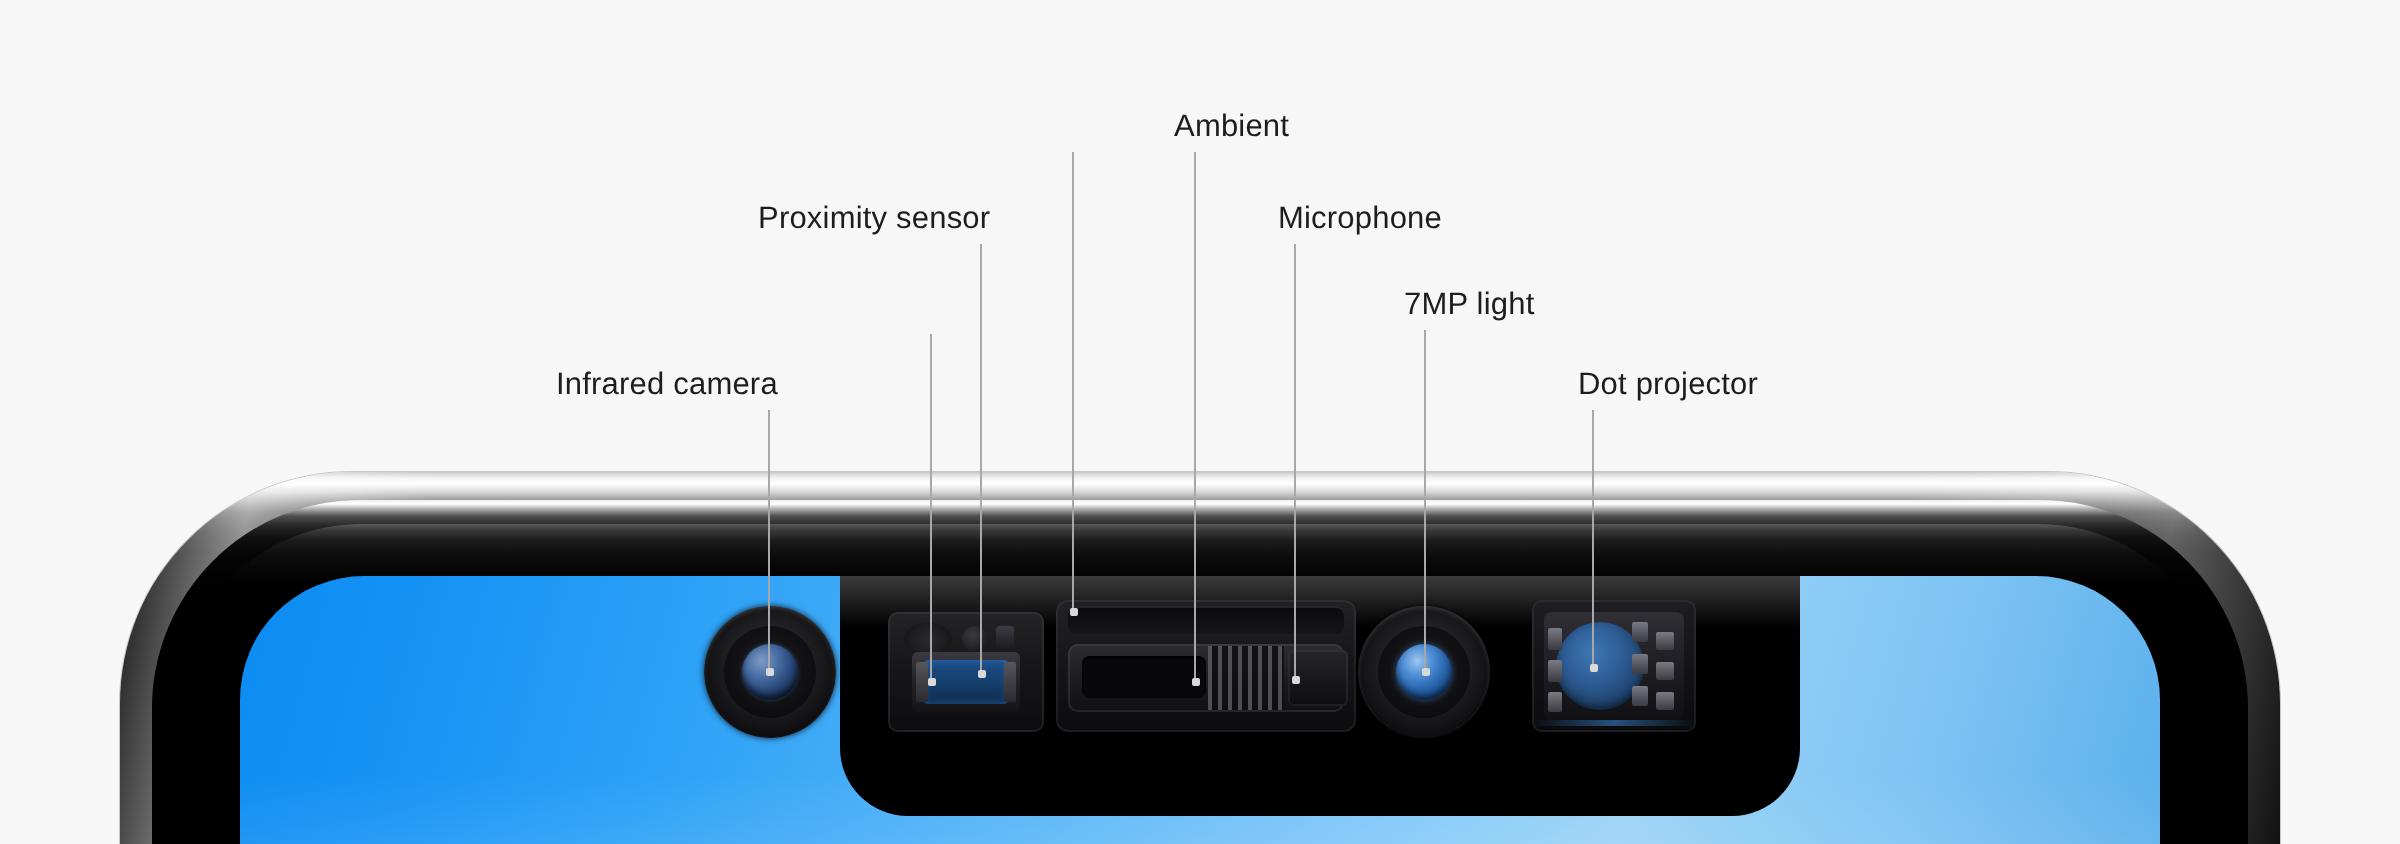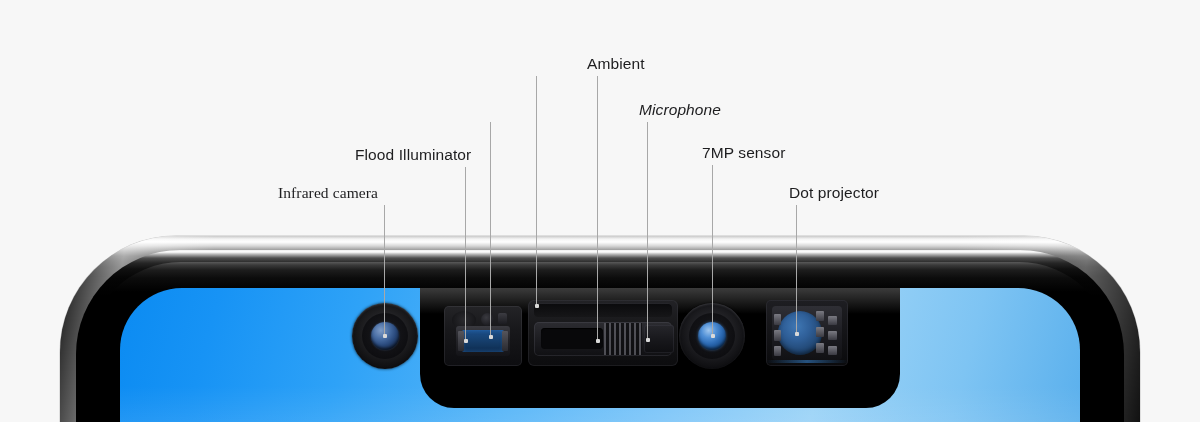--- a/index.html
+++ b/index.html
@@ -331,20 +331,20 @@
 
   <div class="leader" style="left: 384px; top: 205px; height: 131px; background: rgb(168, 168, 168);"></div>
   <div class="leader" style="left: 465px; top: 167px; height: 174px; background: rgb(168, 168, 168);"></div>
   <div class="leader" style="left: 490px; top: 122px; height: 215px; background: rgb(168, 168, 168);"></div>
   <div class="leader" style="left: 536px; top: 76px; height: 230px; background: rgb(168, 168, 168);"></div>
   <div class="leader" style="left: 597px; top: 76px; height: 265px; background: rgb(168, 168, 168);"></div>
   <div class="leader" style="left: 647px; top: 122px; height: 218px; background: rgb(168, 168, 168);"></div>
   <div class="leader" style="left: 712px; top: 165px; height: 171px; background: rgb(168, 168, 168);"></div>
   <div class="leader" style="left: 796px; top: 205px; height: 129px; background: rgb(168, 168, 168);"></div>
 
-  <div class="label" style="left: 278px; top: 184px; font-family: Liberation Serif, serif;">Infrared camera</div>
-  <div class="label" style="left: 355px; top: 146px;">Flood Illuminator</div>
+  <div class="label" style="left: 278px; top: 184px;">Infrared camera</div>
+  <div class="label" style="left: 379px; top: 101px;">Proximity sensor</div>
   <div class="label" style="left: 587px; top: 55px;">Ambient</div>
-  <div class="label" style="left: 639px; top: 101px; font-style: italic;">Microphone</div>
-  <div class="label" style="left: 702px; top: 144px;">7MP sensor</div>
+  <div class="label" style="left: 639px; top: 101px;">Microphone</div>
+  <div class="label" style="left: 702px; top: 144px;">7MP light</div>
   <div class="label" style="left: 789px; top: 184px;">Dot projector</div>
 
 </div>
 
 </body></html>

